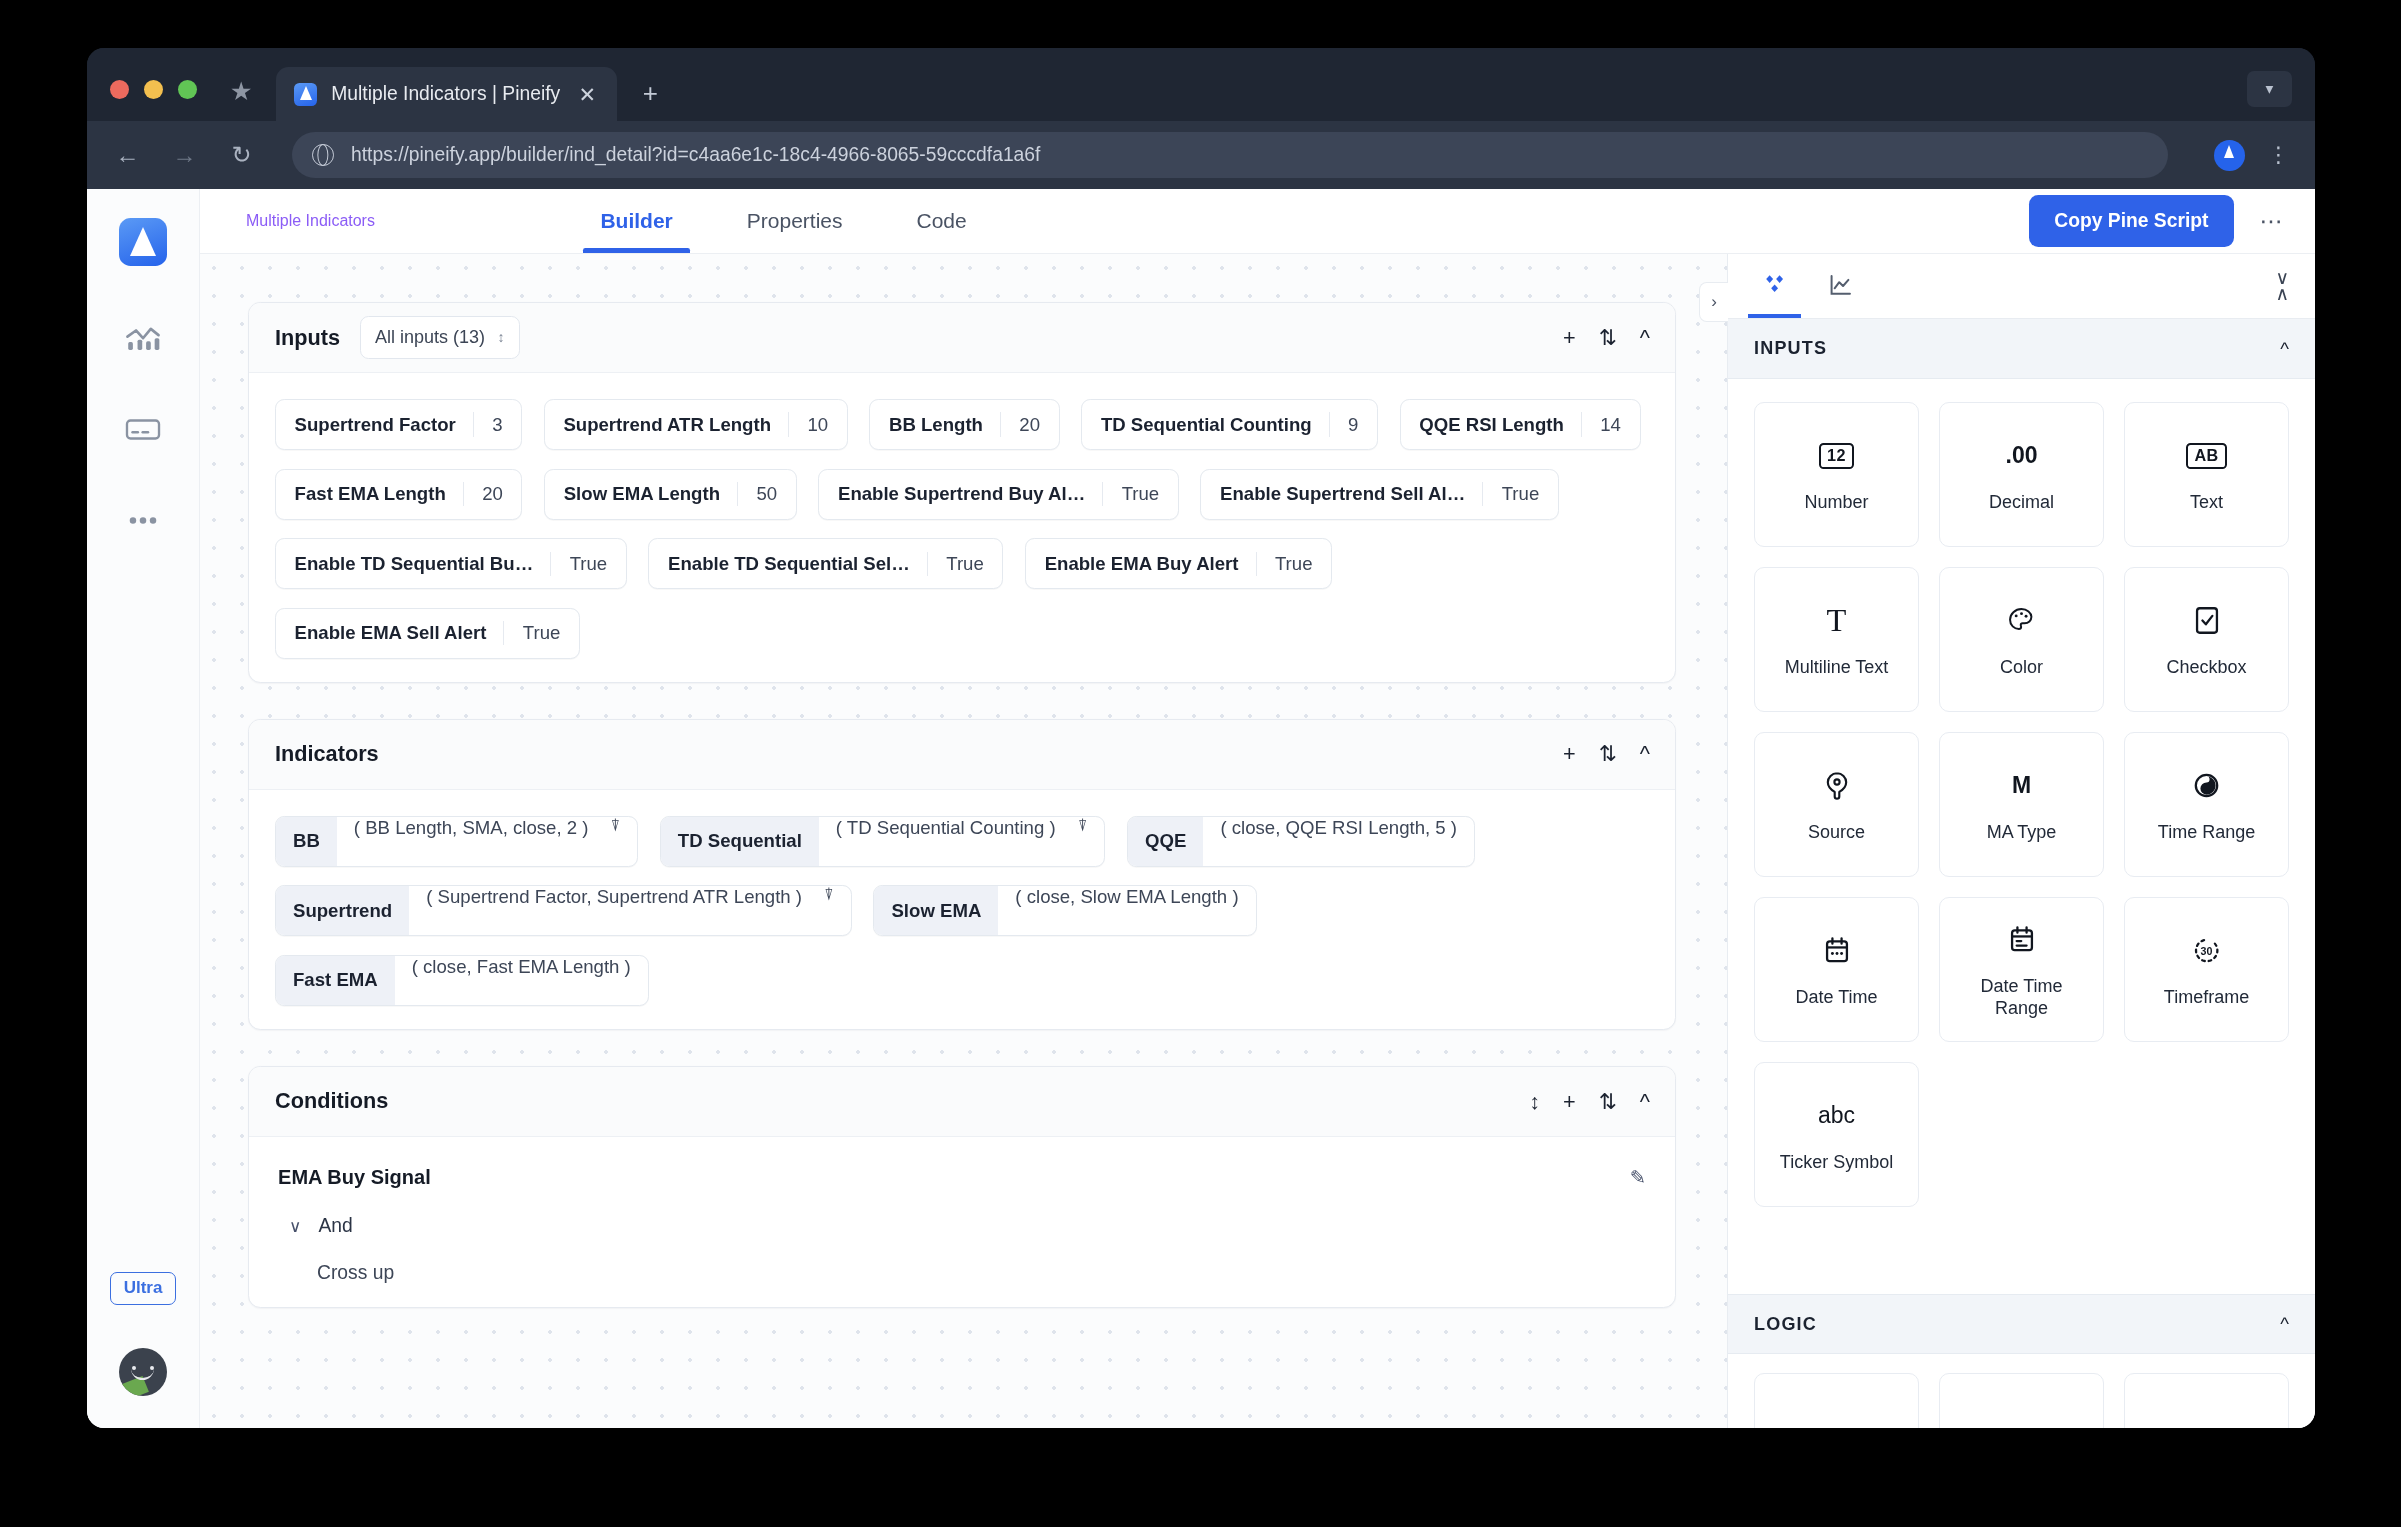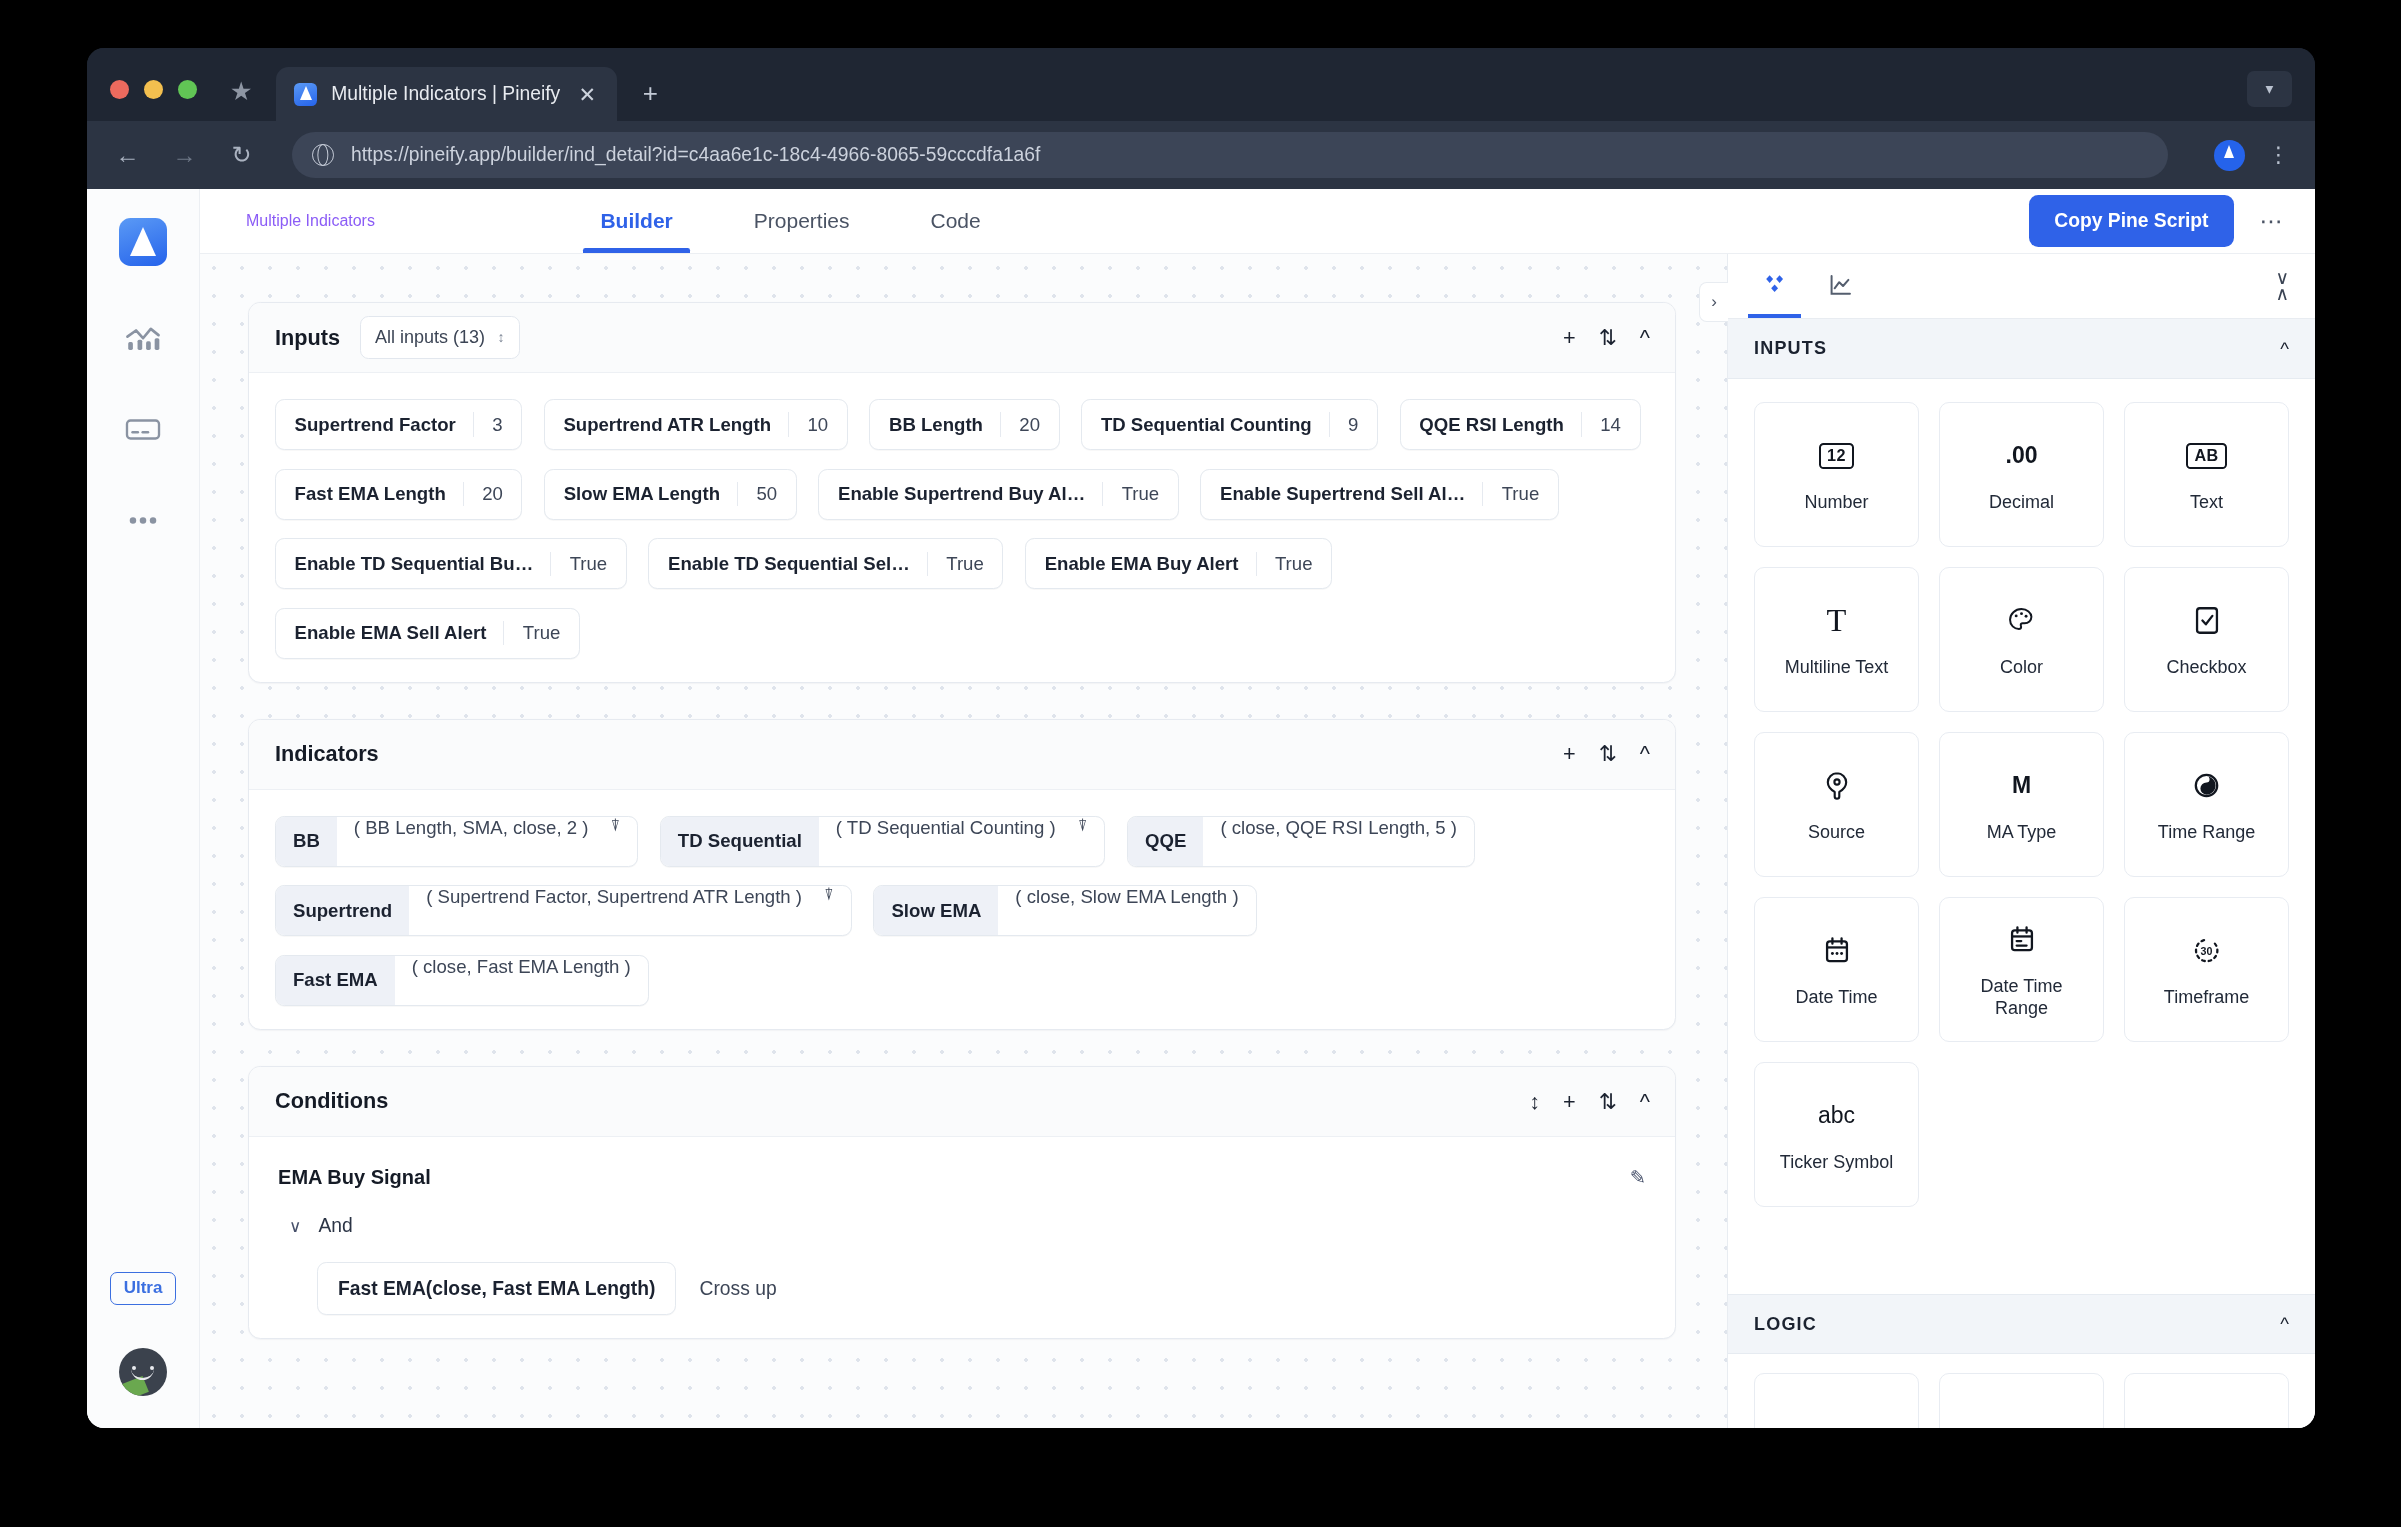--- a/index.html
+++ b/index.html
@@ -182,21 +182,21 @@
   #main { flex: 1 1 auto; display: flex; flex-direction: column; min-width: 0; }
 
   #topbar {
     height: 65px; flex: 0 0 65px;
     border-bottom: 0.8px solid #eceff3;
     display: flex; align-items: center;
     padding: 0 31px 0 46px;
     background: #fff;
   }
   #doc-title { font-size: 16px; font-weight: 400; color: #8b5cf6; }
-  #tabs { display: flex; gap: 16px; margin-left: 193px; align-self: stretch; }
+  #tabs { display: flex; gap: 9px; margin-left: 193px; align-self: stretch; }
   .app-tab {
     font-size: 21px; color: #4a5364;
     padding: 0 32.5px;
     display: flex; align-items: center;
     position: relative;
   }
   .app-tab.active { color: #2f62e8; font-weight: 700; }
   .app-tab.active::after {
     content: ""; position: absolute; left: 15.5px; right: 15.5px; bottom: 0;
     height: 4.6px; background: #2f62e8; border-radius: 2.3px 2.3px 0 0;
@@ -668,21 +668,20 @@
             <div class="card-body">
               <div class="cond-title-row">
                 <div class="cond-name">EMA Buy Signal</div>
                 <div class="pencil">✎</div>
               </div>
               <div class="cond-logic-row">
                 <span class="chev-small">∨</span>
                 <span class="logic-word">And</span>
               </div>
               <div class="expr-row">
-                <div class="expr-pill">Fast EMA(close, Fast EMA Length)</div>
                 <div class="expr-op">Cross up</div>
               </div>
             </div>
           </div>
 
         </div>
 
         <div id="panel">
           <div id="panel-collapse-handle">›</div>
 

